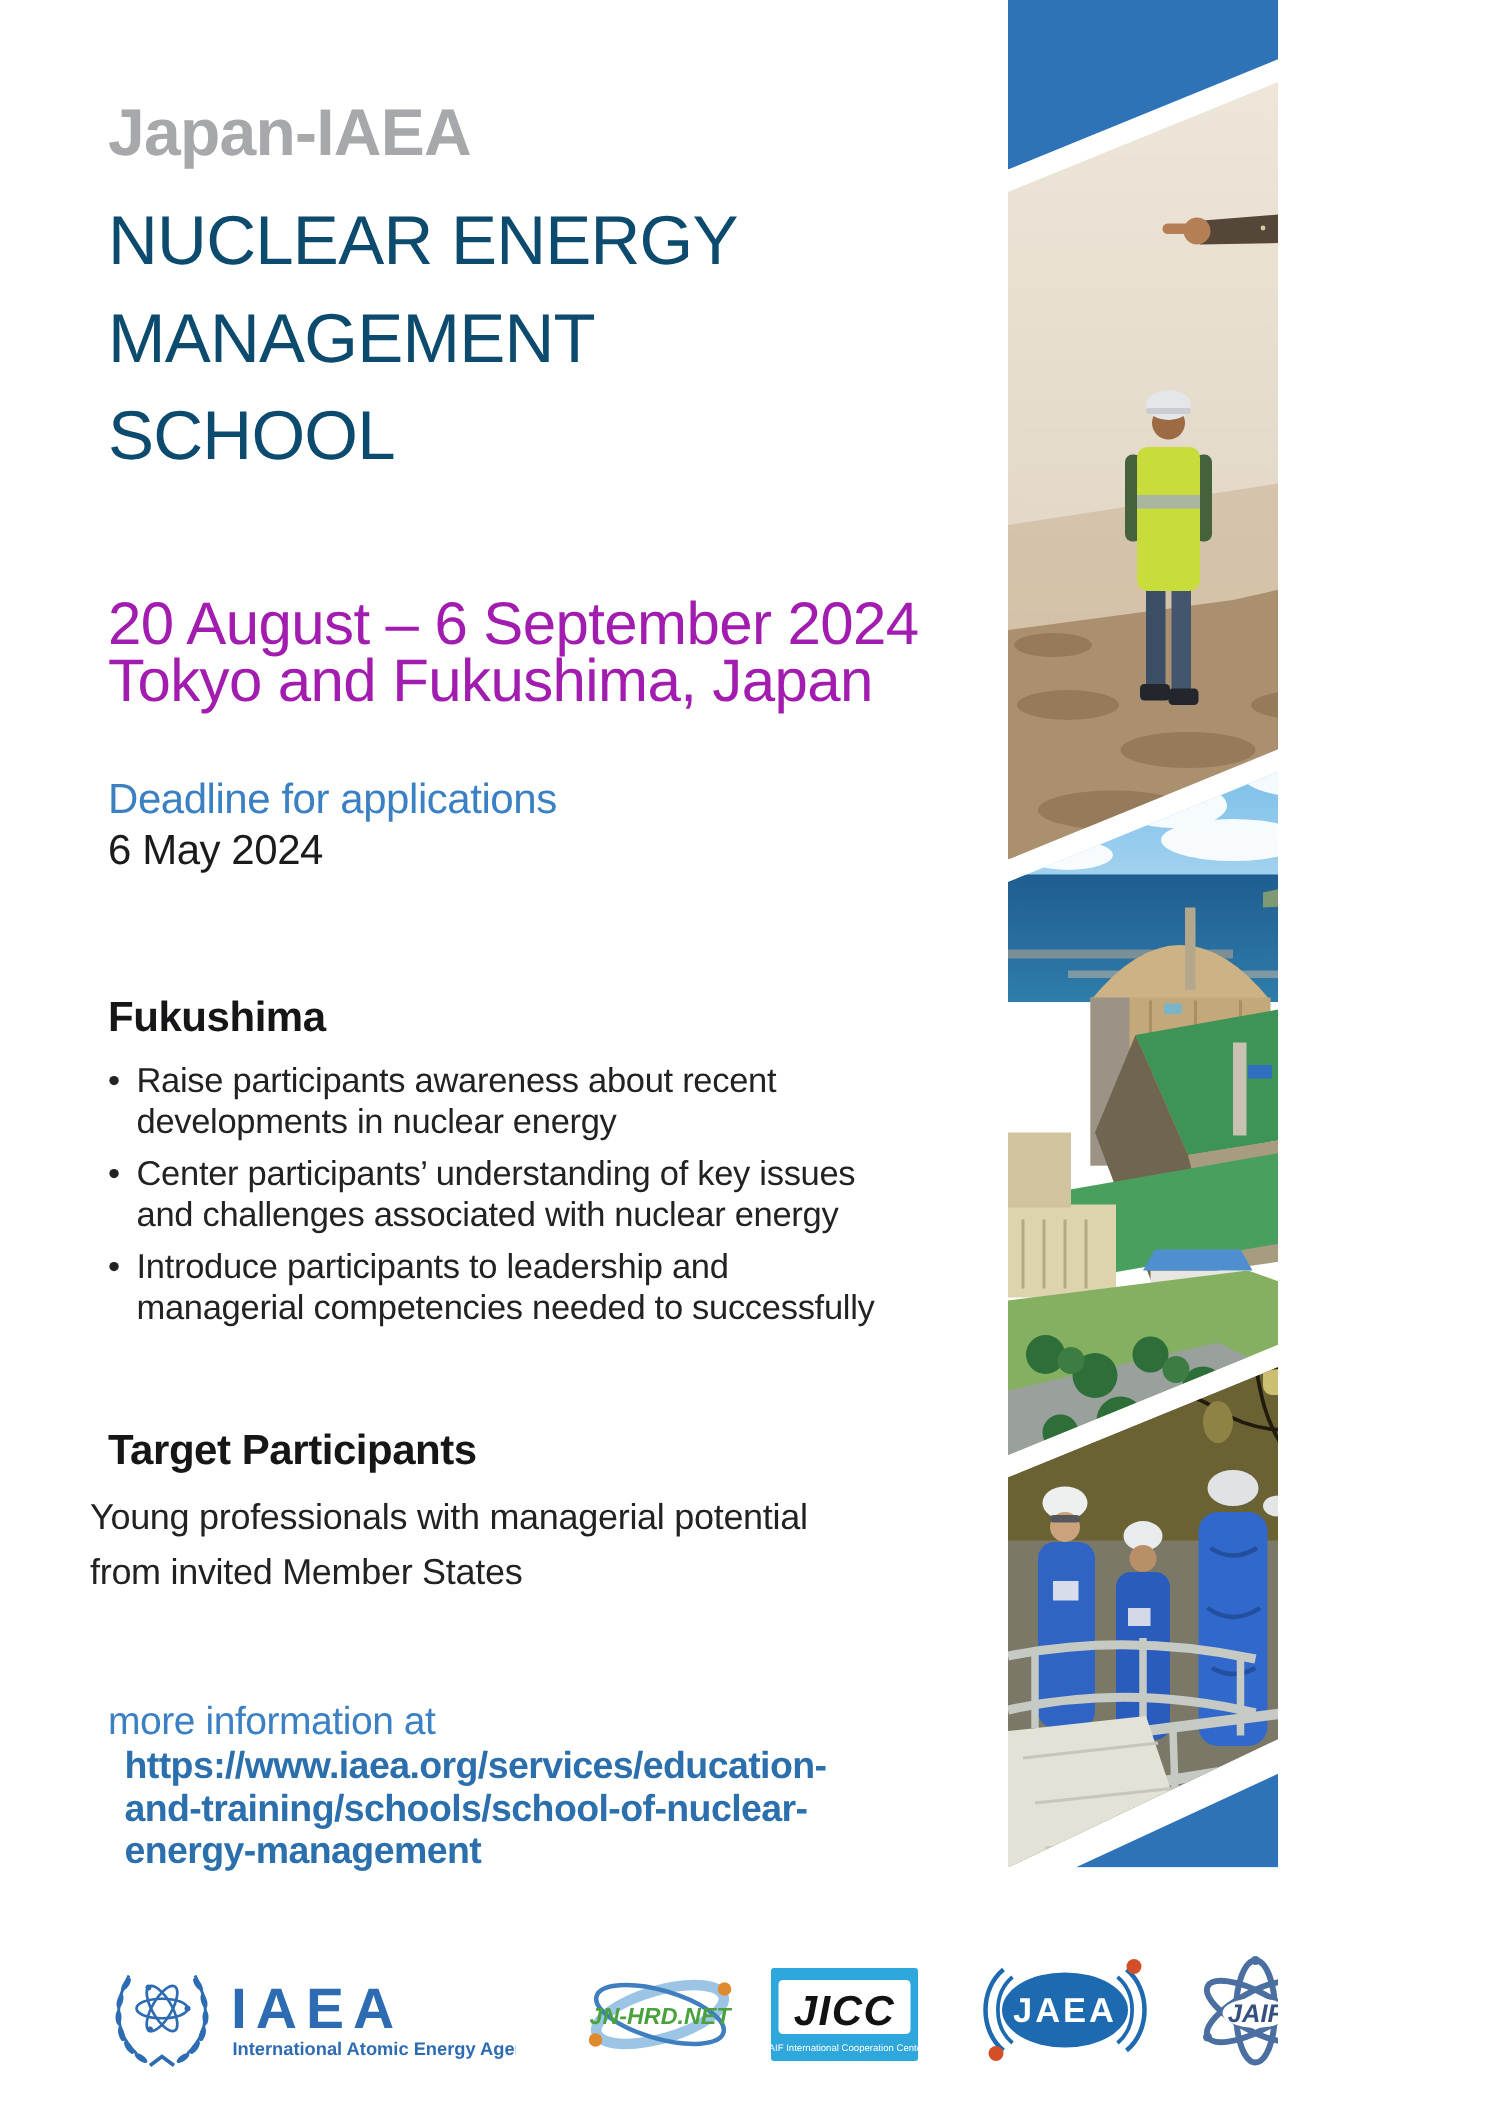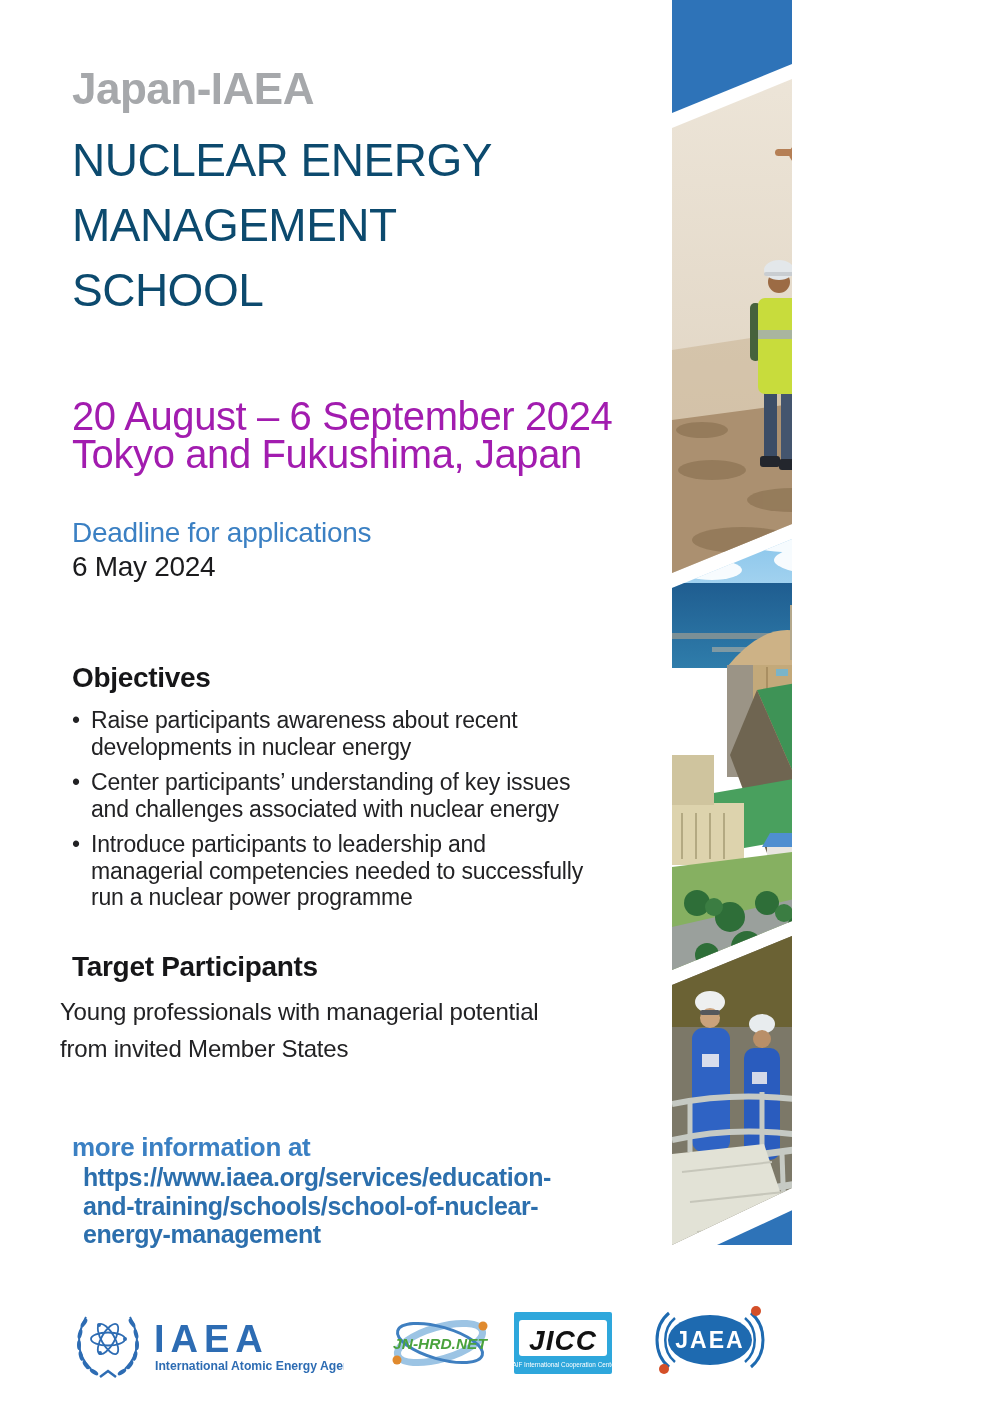--- a/index.html
+++ b/index.html
@@ -1,34 +1,34 @@
 <!DOCTYPE html>
 <html><head>
 <meta charset="utf-8">
 <style>
   html,body{margin:0;padding:0;background:#ffffff;}
   .page{
-    position:relative;width:792px;height:1410px;background:#ffffff;overflow:hidden;
+    position:relative;width:852px;height:1410px;background:#ffffff;overflow:hidden;
     font-family:"Liberation Sans","DejaVu Sans",sans-serif;color:#1c1c1e;
   }
   .abs{position:absolute;}
   
   .brand{left:72px;top:64px;font-size:44px;font-weight:bold;color:#a6a8ab;letter-spacing:-0.5px;}
   .title{left:72px;top:128px;font-size:46px;font-weight:400;color:#0c4a6e;line-height:65px;letter-spacing:-0.5px;}
   .dates{left:72px;top:397px;font-size:40px;font-weight:normal;line-height:38px;letter-spacing:-0.4px;color:#a21caf;}
   .deadline-label{left:72px;top:517px;font-size:28px;color:#3b80c3;letter-spacing:-0.3px;}
   .deadline-date{left:72px;top:551px;font-size:28px;color:#1b1b1d;letter-spacing:-0.3px;}
   .h2{font-size:28px;font-weight:bold;color:#161618;letter-spacing:-0.3px;}
   .objectives-h{left:72px;top:662px;}
   .bullets{left:72px;top:707px;width:545px;font-size:23px;line-height:26.5px;letter-spacing:-0.2px;color:#222224;}
   .bullet{display:flex;margin-bottom:9px;}
   .bullet .dot{width:19px;flex:0 0 19px;}
   .target-h{left:72px;top:951px;}
   .target-p{left:60px;top:993px;font-size:24px;line-height:37px;letter-spacing:-0.2px;color:#222224;}
-  .moreinfo{left:72px;top:1132px;font-size:26px;color:#3b80c3;letter-spacing:-0.3px;font-weight:bold;}
+  .moreinfo{left:72px;top:1132px;font-size:26px;color:#3b80c3;letter-spacing:-0.3px;}
   .url{left:83px;top:1163px;font-size:25px;font-weight:bold;color:#2c6fad;line-height:28.5px;letter-spacing:-0.4px;}
   
   .photo-col{left:672px;top:0;width:326px;height:1250px;}
   .photo-col .abs{left:0;}
   .shape-blue-top{top:0;width:326px;height:113px;background:#2e73b8;
     clip-path:polygon(0 0,277px 0,0 113px);}
   .photo1{top:0;clip-path:polygon(0 128px,314px 0,326px 0,326px 440px,0 573px);}
   .photo2{top:455px;clip-path:polygon(0 133px,326px 0,326px 382px,0 515px);}
   .photo3{top:852px;clip-path:polygon(0 133px,326px 0,326px 238px,0 393px);}
   .shape-blue-bottom{top:1115px;width:326px;height:130px;background:#2e73b8;
@@ -49,21 +49,21 @@
   </div>
 
   <div class="abs dates">
     <div>20 August – 6 September 2024</div>
     <div>Tokyo and Fukushima, Japan</div>
   </div>
 
   <div class="abs deadline-label">Deadline for applications</div>
   <div class="abs deadline-date">6 May 2024</div>
 
-  <div class="abs h2 objectives-h">Objectives</div>
+  <div class="abs h2 objectives-h">Fukushima</div>
 
   <div class="abs bullets">
     <div class="bullet">
       <span class="dot">•</span>
       <div>
         <div>Raise participants awareness about recent</div>
         <div>developments in nuclear energy</div>
       </div>
     </div>
     <div class="bullet">
@@ -71,21 +71,20 @@
       <div>
         <div>Center participants’ understanding of key issues</div>
         <div>and challenges associated with nuclear energy</div>
       </div>
     </div>
     <div class="bullet">
       <span class="dot">•</span>
       <div>
         <div>Introduce participants to leadership and</div>
         <div>managerial competencies needed to successfully</div>
-        <div>run a nuclear power programme</div>
       </div>
     </div>
   </div>
 
   <div class="abs h2 target-h">Target Participants</div>
   <div class="abs target-p">
     <div>Young professionals with managerial potential</div>
     <div>from invited Member States</div>
   </div>
 

